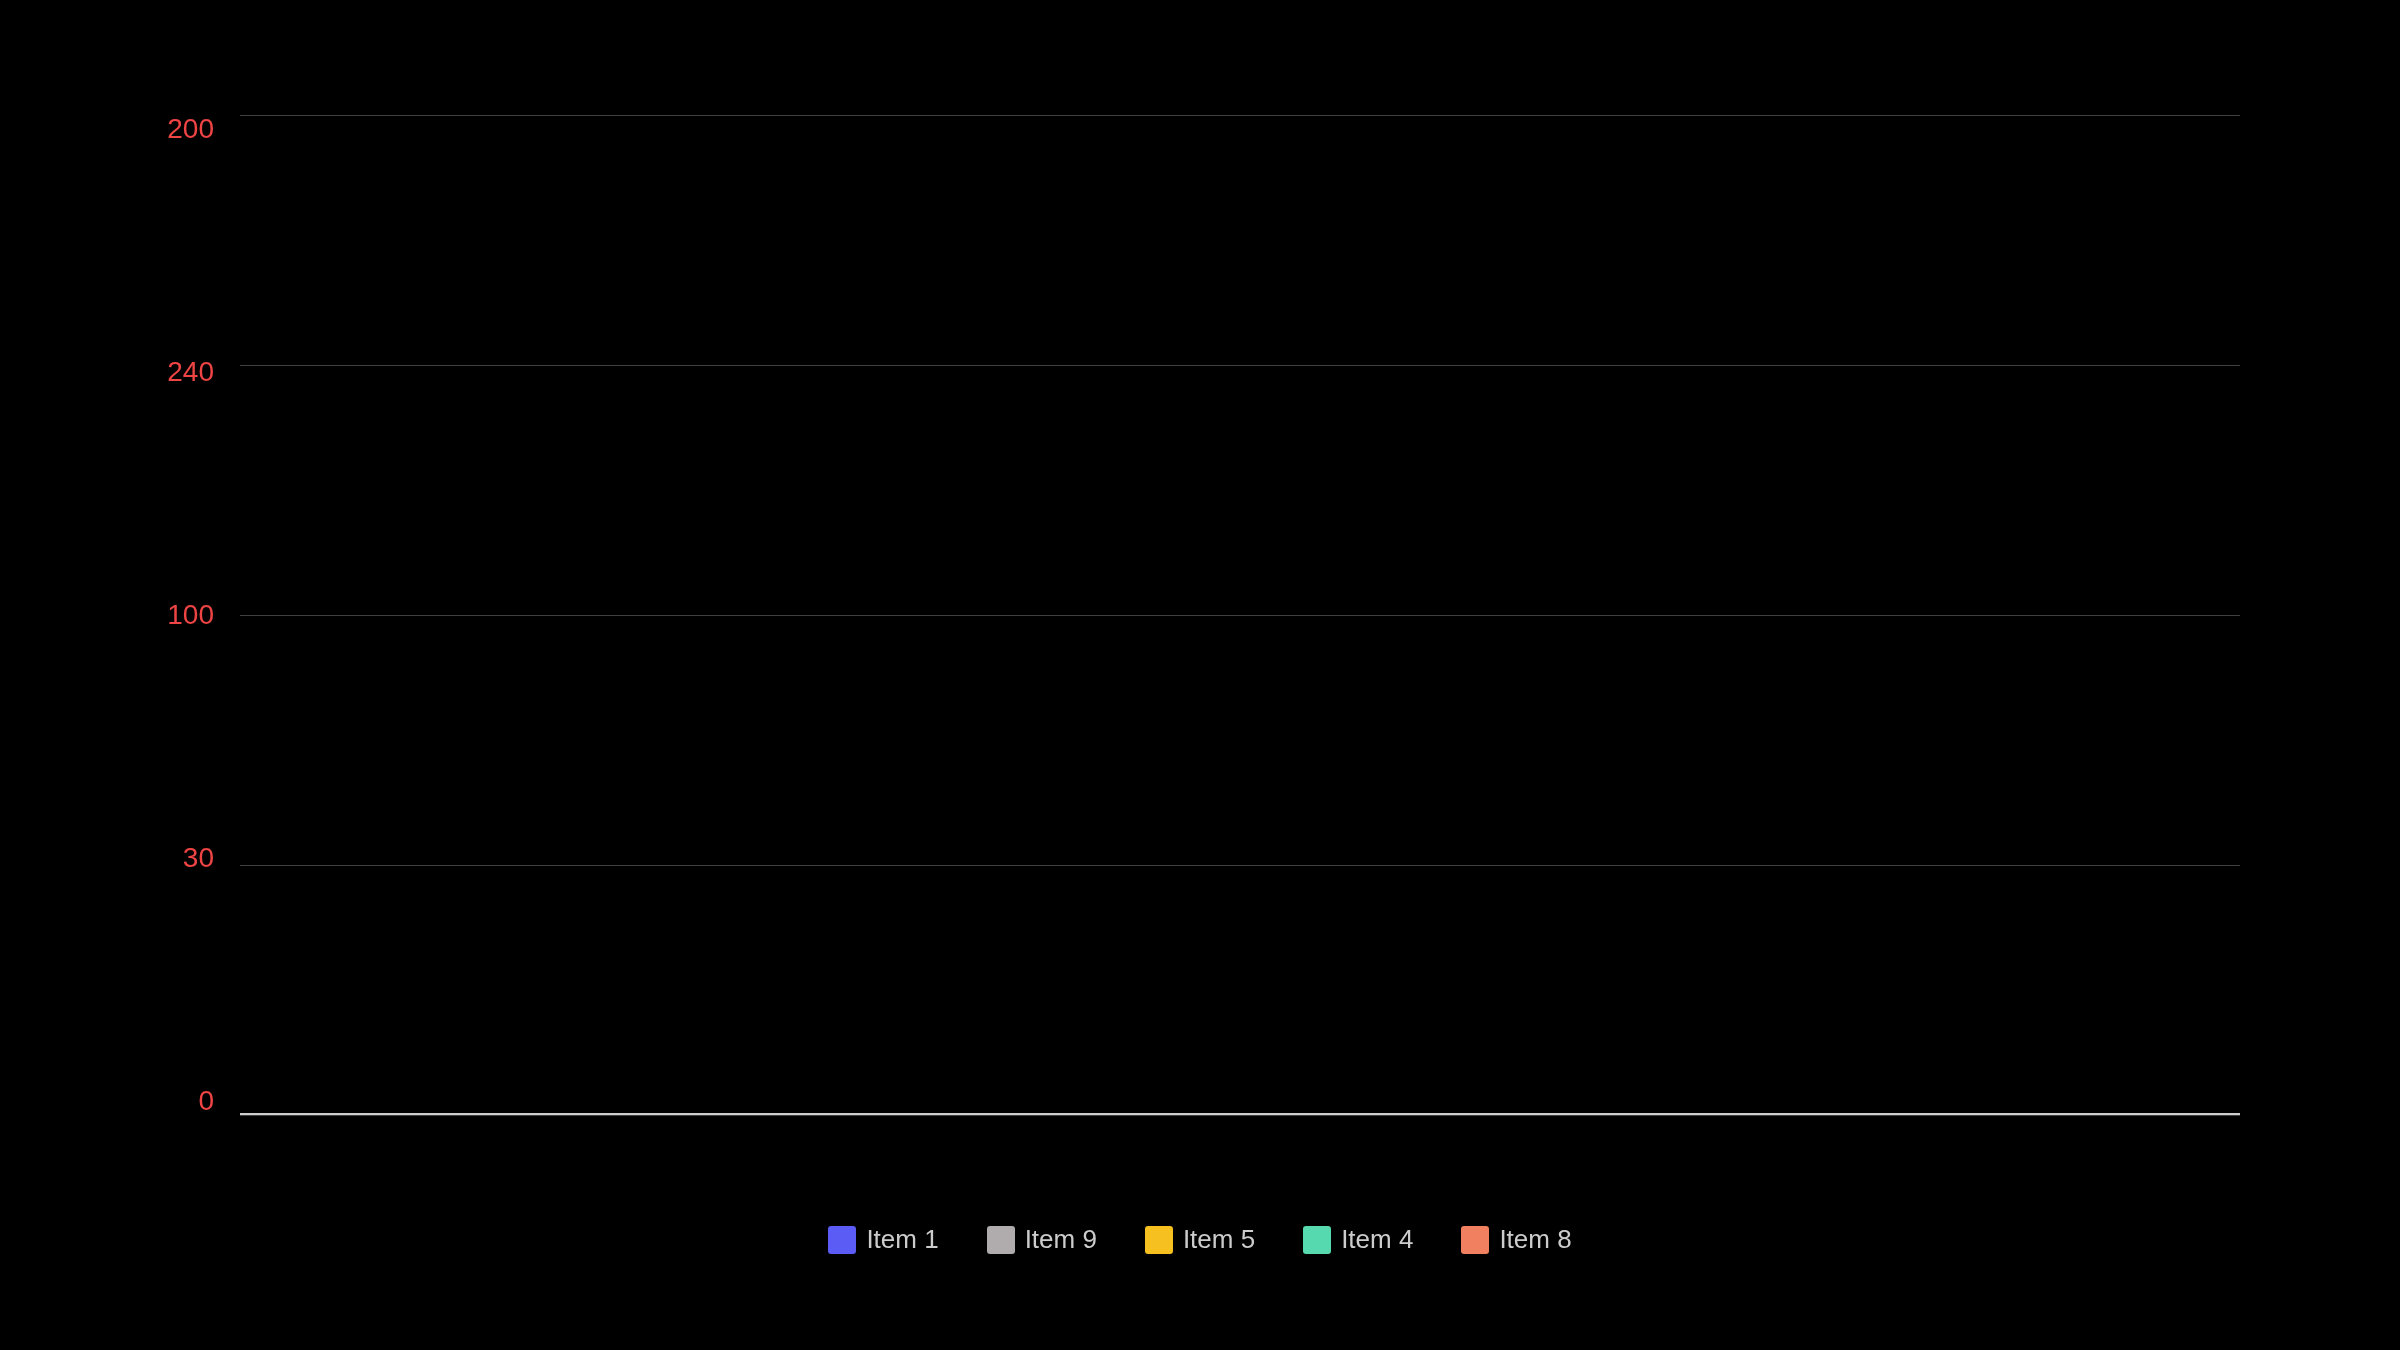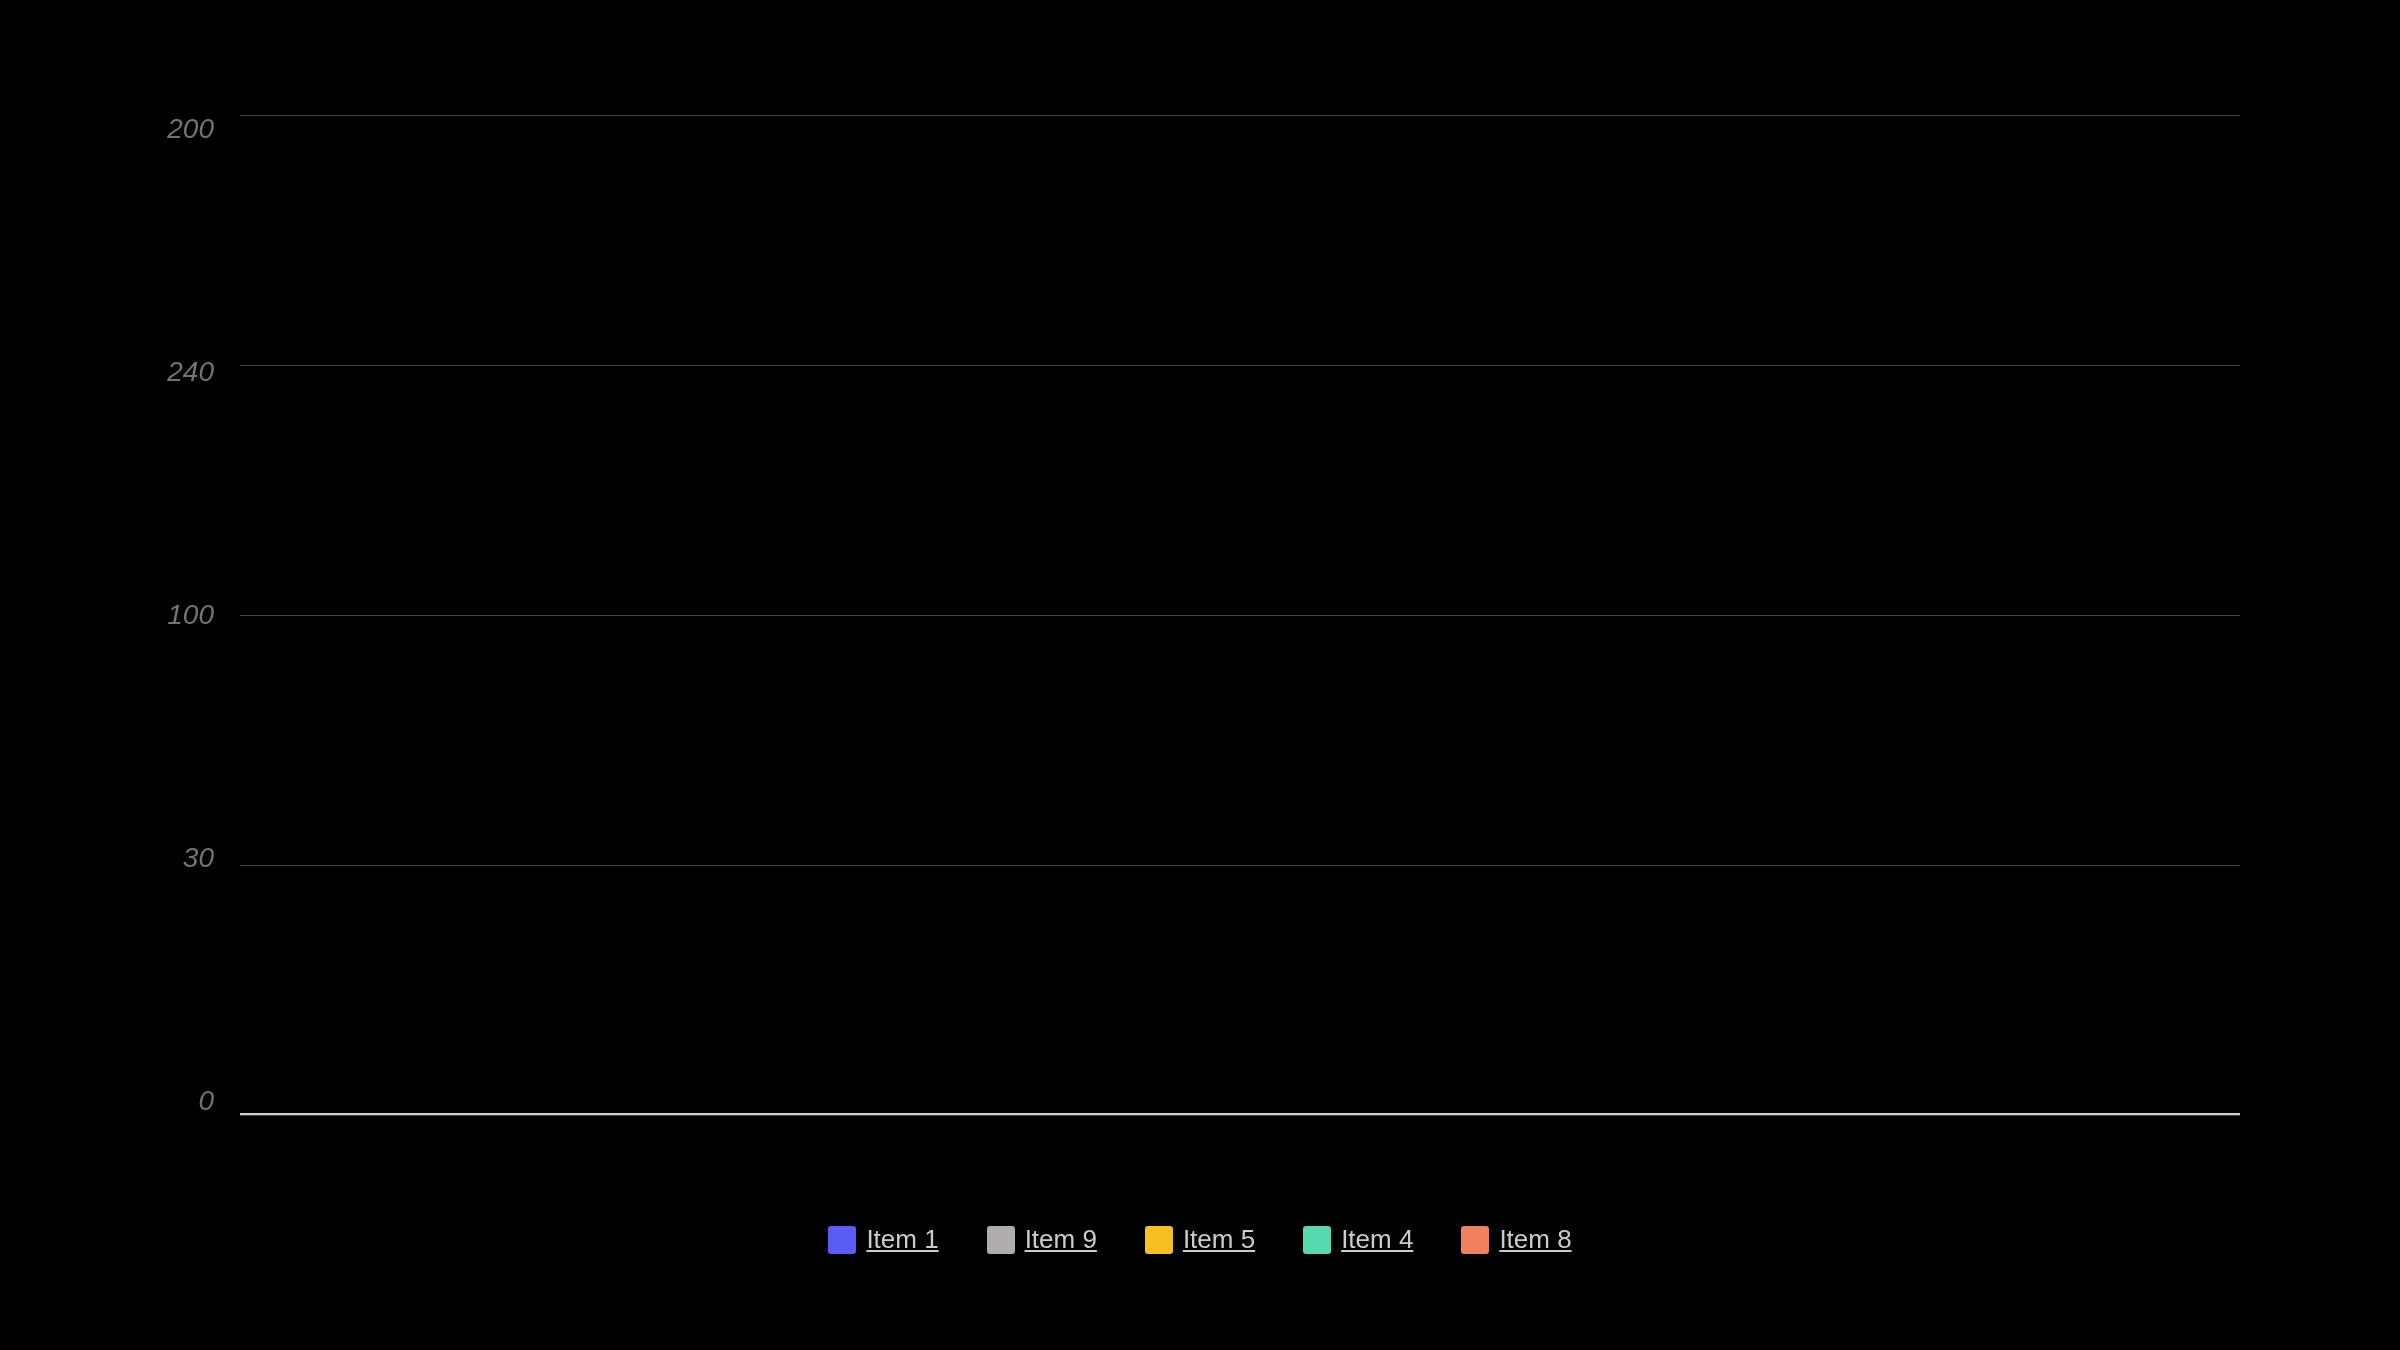--- a/index.html
+++ b/index.html
@@ -30,25 +30,24 @@
       left: 0;
       width: 130px;
       bottom: 160px;
       display: flex;
       flex-direction: column;
       justify-content: space-between;
       align-items: flex-end;
       padding-right: 16px;
     }
     .y-label {
-      color: #737373;
+      color: #ef4444;
       font-size: 28px;
       font-family: Arial, sans-serif;
       line-height: 1;
-      font-style: italic;
     }
     .grid-lines {
       position: absolute;
       top: 0; left: 0; right: 0; bottom: 0;
     }
     .grid-line {
       position: absolute;
       left: 0; right: 0;
       height: 1px;
       background: rgba(255,255,255,0.25);
@@ -88,21 +87,20 @@
       justify-content: center;
       gap: 48px;
     }
     .legend-item {
       display: flex;
       align-items: center;
       gap: 10px;
       color: #ccc;
       font-size: 26px;
       font-family: Arial, sans-serif;
-      text-decoration: underline;
     }
     .legend-swatch {
       width: 28px;
       height: 28px;
       border-radius: 3px;
     }
   </style>
 </head>
 <body>
 

